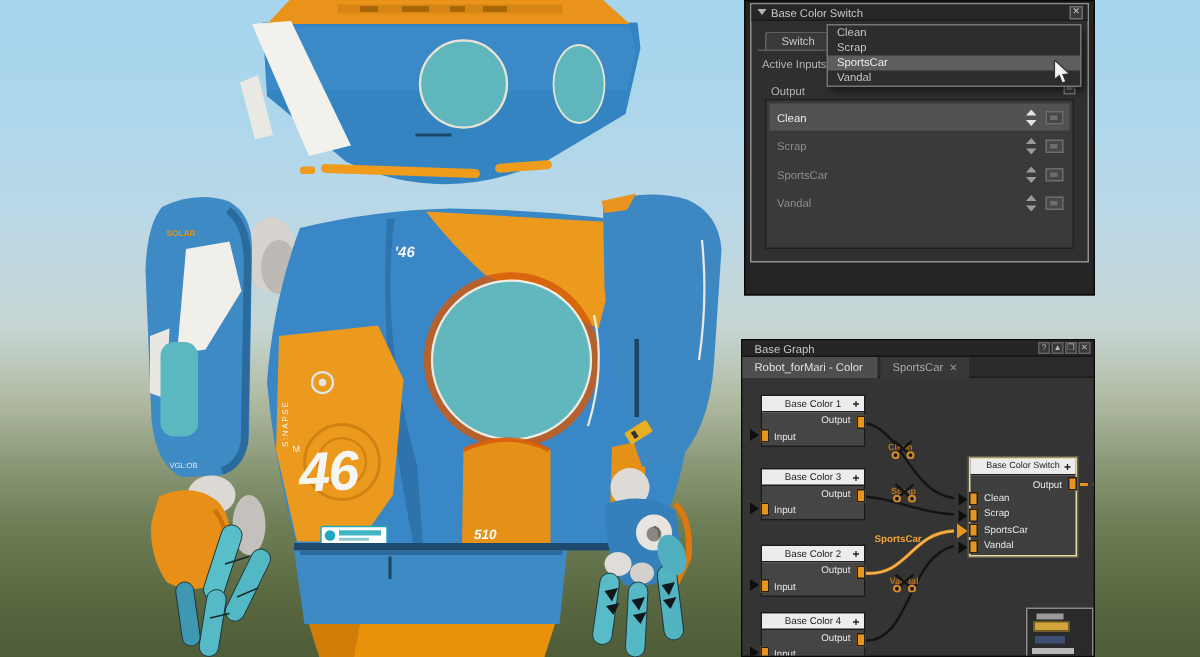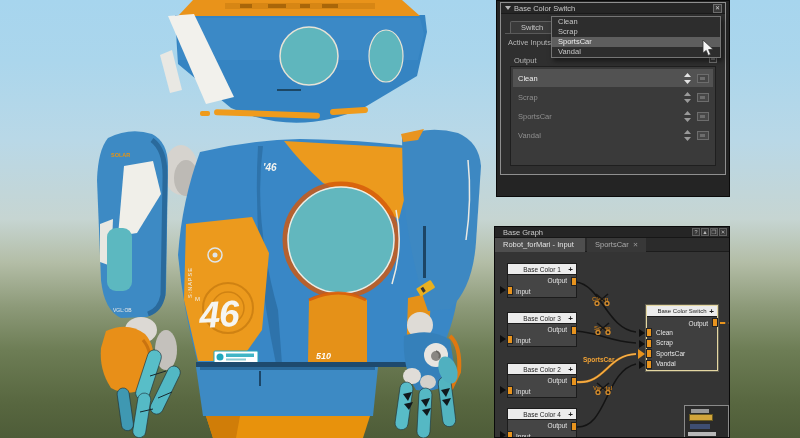--- a/index.html
+++ b/index.html
@@ -300,21 +300,21 @@
     <div class="ngHead">
       <span class="t">Base Graph</span>
       <span class="ngIcons">
         <span>?</span>
         <span>▲</span>
         <span>❐</span>
         <span>✕</span>
       </span>
     </div>
     <div class="tabs">
-      <div class="tab active"><span>Robot_forMari - Input</span></div>
+      <div class="tab active"><span>Robot_forMari - Color</span></div>
       <div class="tab other"><span>SportsCar</span><span class="tclose">✕</span></div>
     </div>
 
     <div class="canvas">
 
       <svg class="abs" width="236" height="187" viewBox="0 0 236 187" style="left:0;top:0;">
         <path d="M81,30 C106,33 112,77 141,80" fill="none" stroke="#141414" stroke-width="1.6"></path>
         <path d="M81,79 C106,81 113,89 141,91" fill="none" stroke="#141414" stroke-width="1.6"></path>
         <path d="M81,175 C112,177 110,119 141,112" fill="none" stroke="#141414" stroke-width="1.6"></path>
         <path d="M81,130 C110,133 112,103 141,102" fill="none" stroke="#e8941e" stroke-width="2.2"></path>

